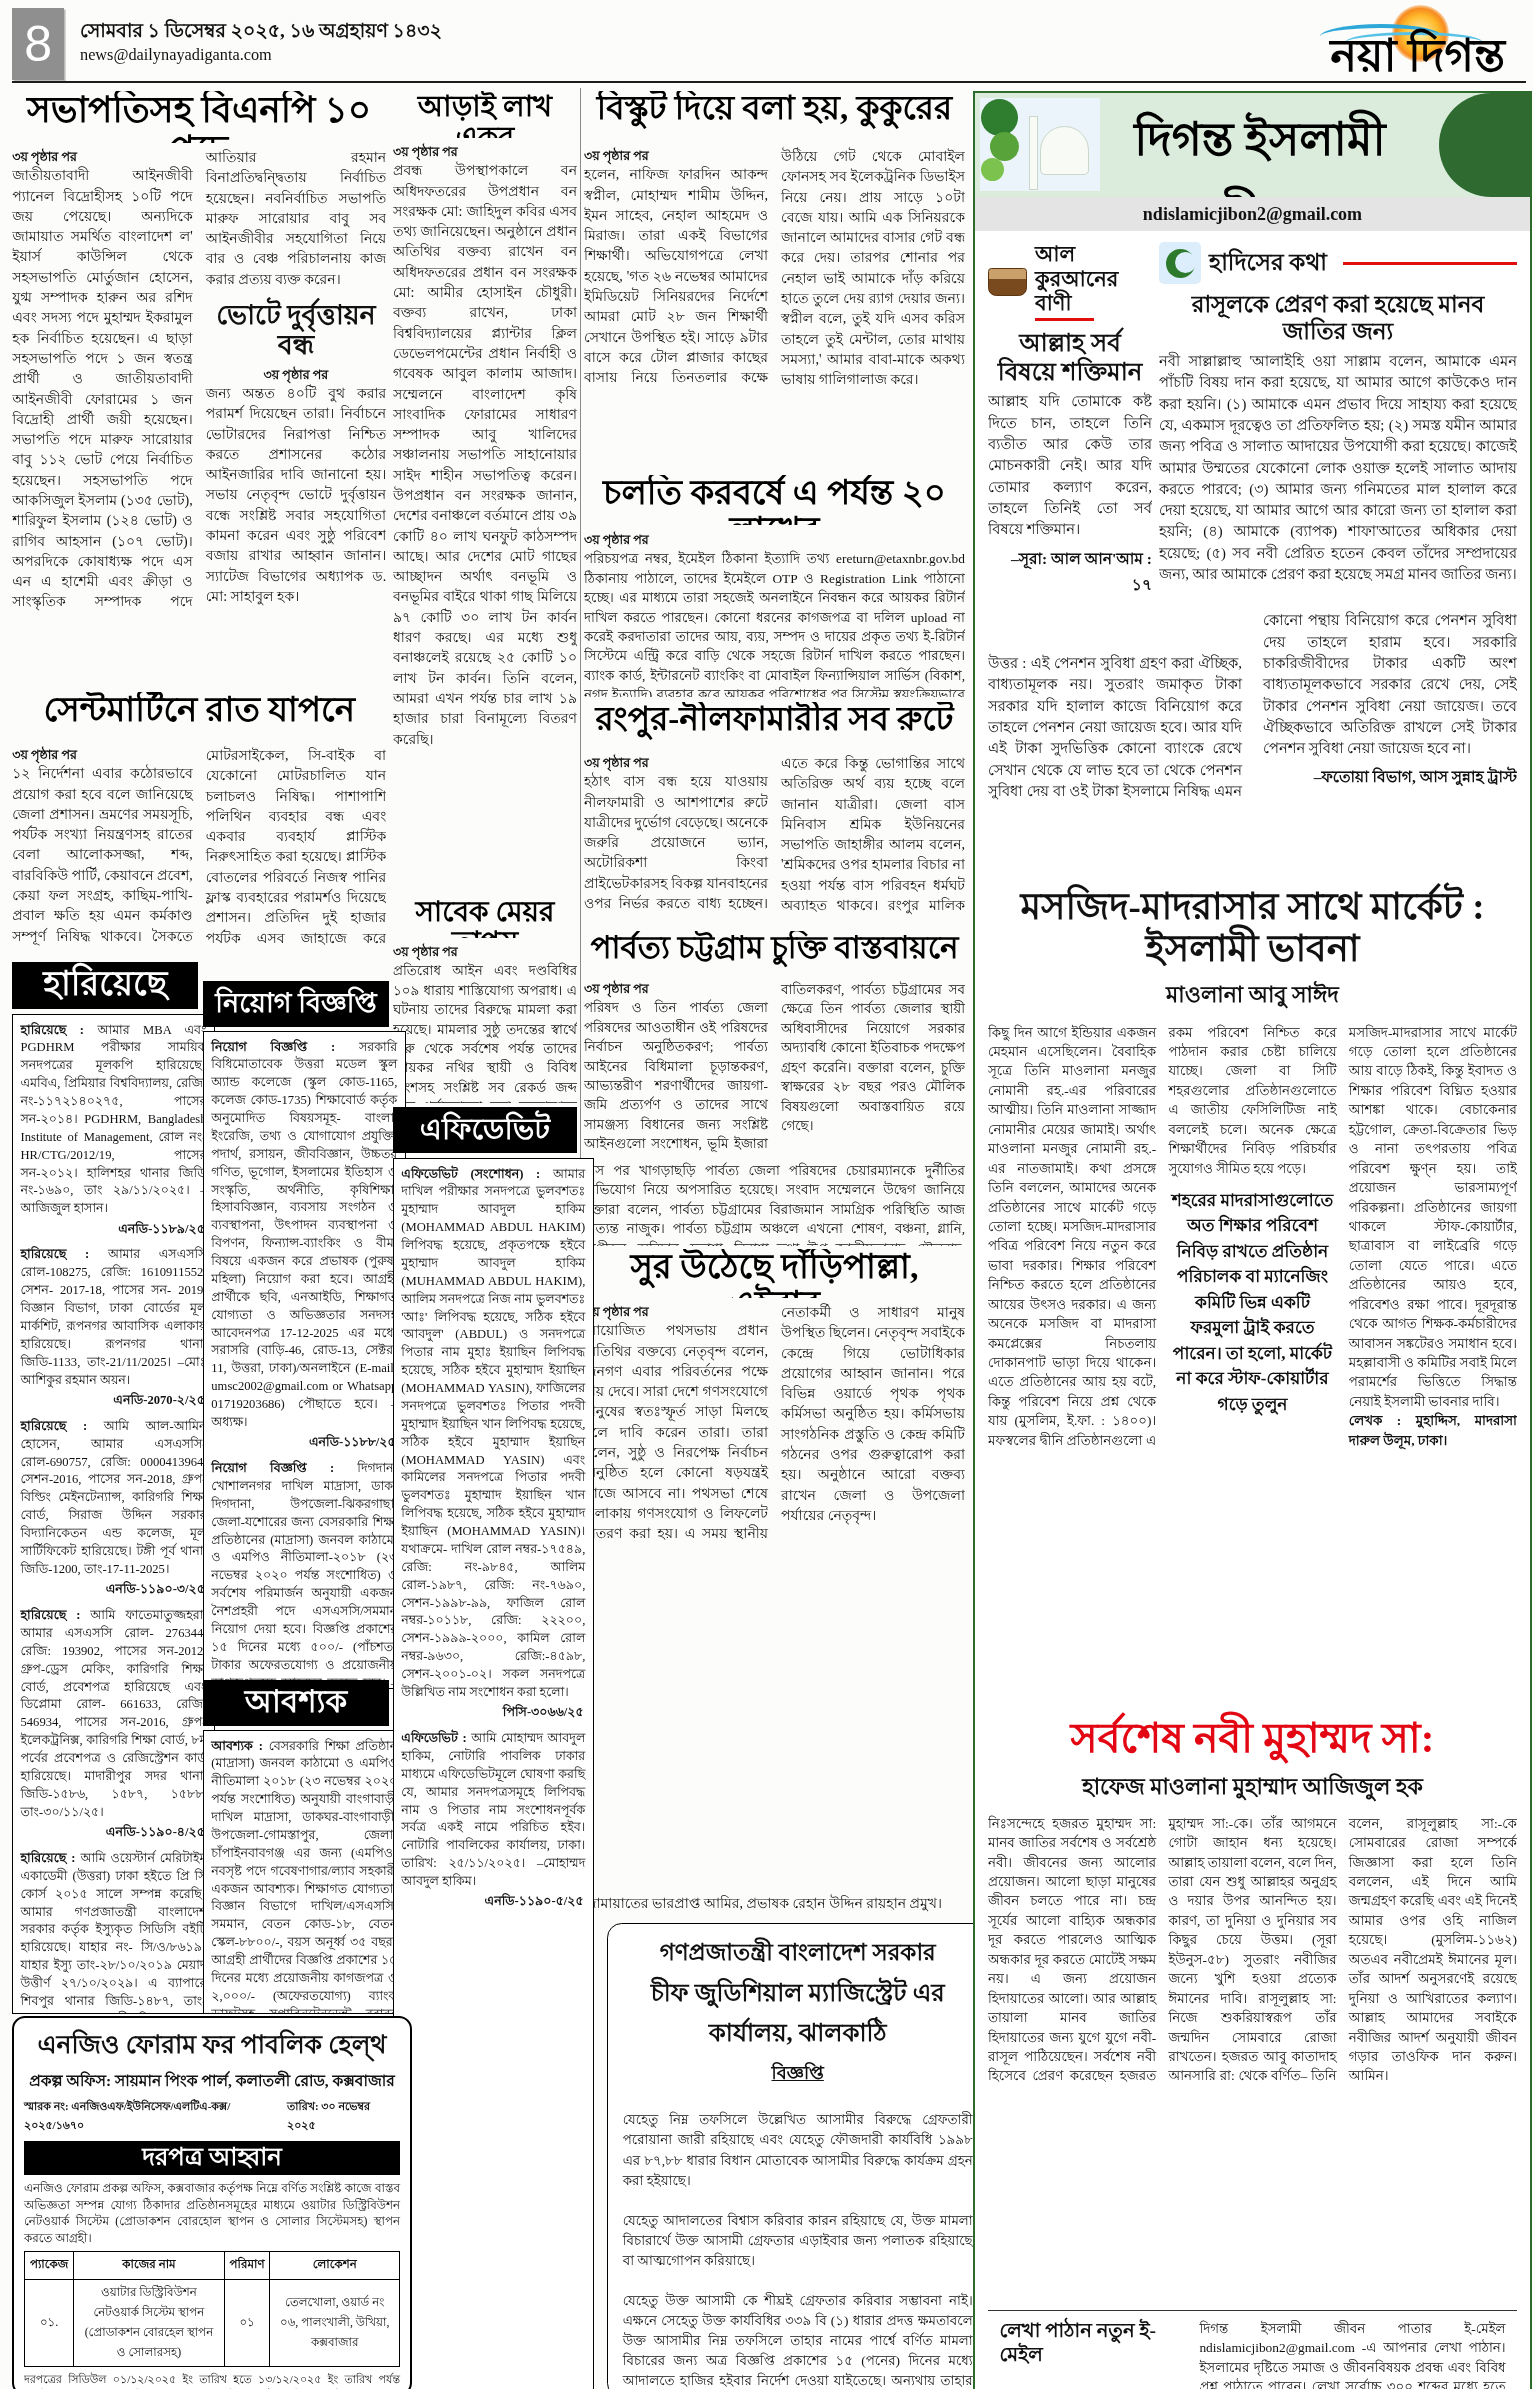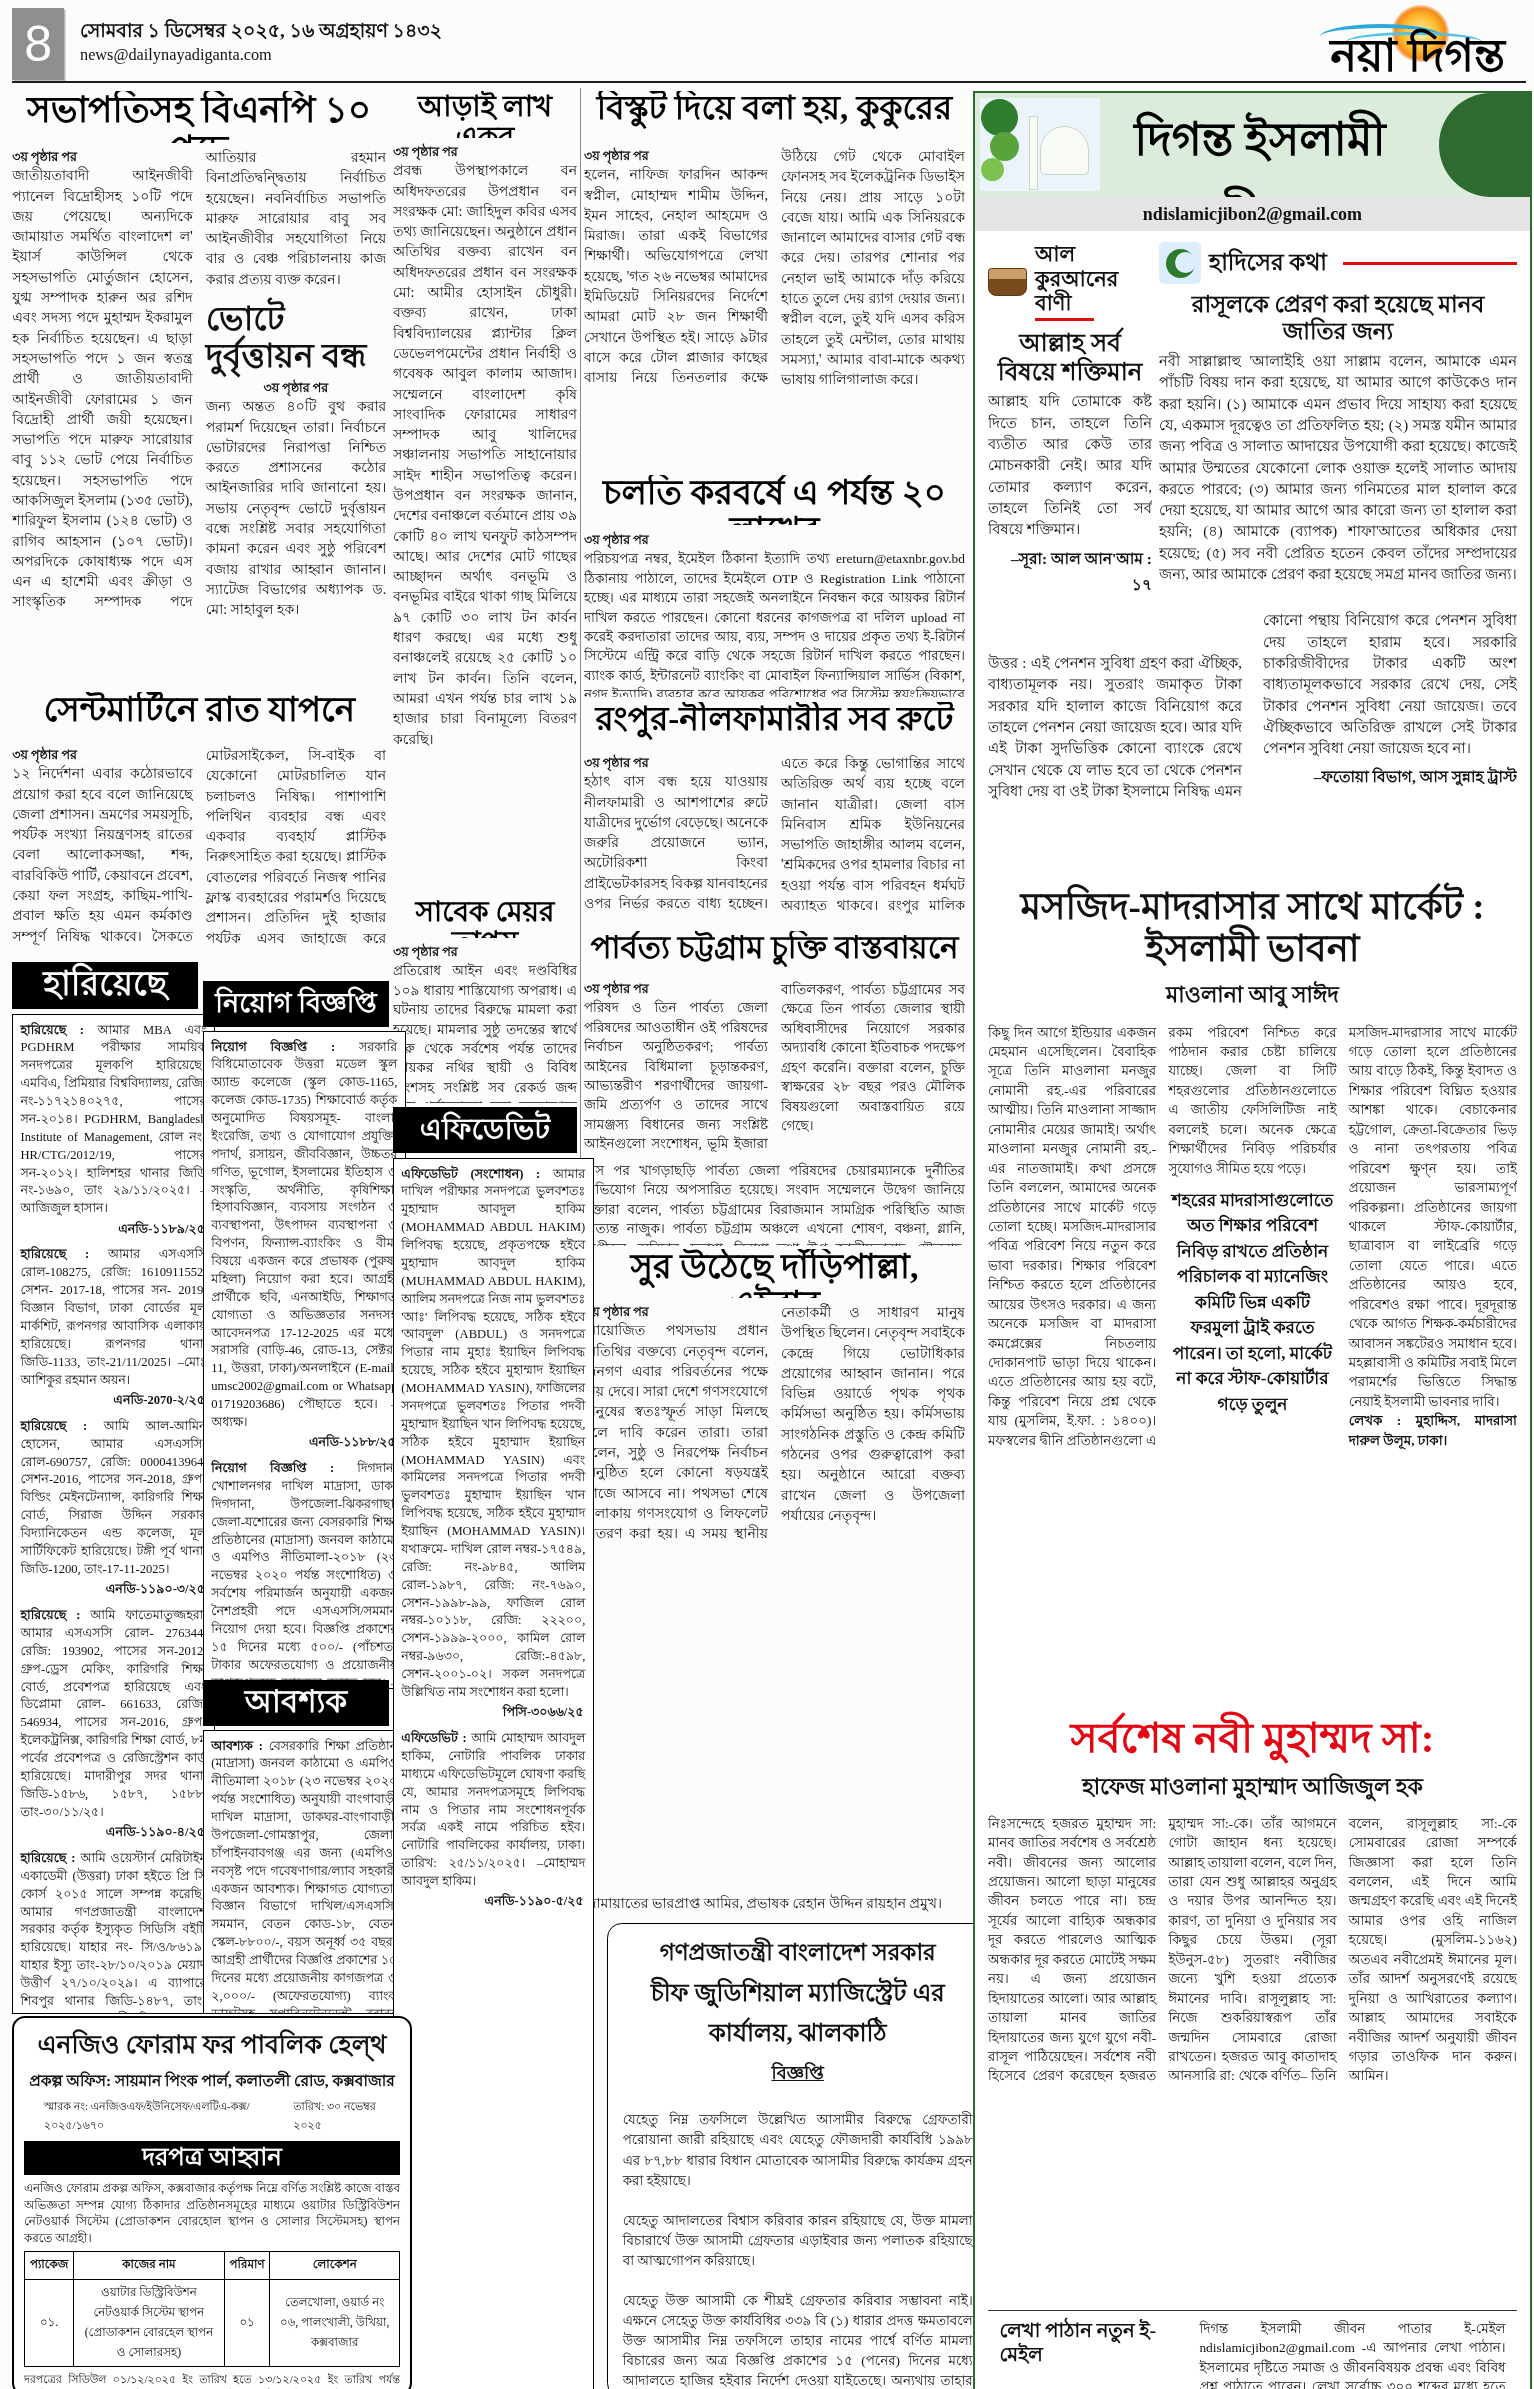--- a/index.html
+++ b/index.html
@@ -67,26 +67,26 @@
   .court{border:1.6px solid #000;border-radius:14.7px;padding:9.8px 14.7px;background:#fff;overflow:hidden;}
   .c-t1{font-size:23px;font-weight:bold;text-align:center;}
   .c-t2{font-size:24.4px;font-weight:bold;text-align:center;margin-top:1.6px;}
   .c-sub{font-size:18px;font-weight:bold;text-align:center;text-decoration:underline;margin:4.9px 0;}
   .c-p{font-size:13.4px;text-align:justify;line-height:1.5;margin:20px 0;}
   table{border-collapse:collapse;width:100%;}
   .court td,.court th,.ngo td,.ngo th{border:1.6px solid #000;padding:3.3px 4.9px;}
   .ngo{border:2.4px solid #000;border-radius:13px;padding:6.5px 9.8px;background:#fff;overflow:hidden;}
   .n-t{font-size:25px;font-weight:bold;text-align:center;}
   .n-a{font-size:15.5px;font-weight:bold;text-align:center;margin-top:1.6px;}
-  .n-m{display:flex;justify-content:space-between;font-size:11px;font-weight:normal;margin-top:3.3px;margin-left:20px;}
+  .n-m{display:flex;justify-content:space-between;font-size:11px;font-weight:bold;margin-top:3.3px;}
   .n-banner{height:34px;background:#000;color:#fff;font-size:24.4px;font-weight:bold;display:flex;align-items:center;justify-content:center;margin:4.9px 0;}
   .n-p{font-size:11.8px;text-align:justify;line-height:1.4;}
   .ngo table{font-size:11.8px;margin:4.9px 0;border-radius:9px;}
   .ngo th{text-align:center;font-weight:bold;}
-  .subhead-inline{font-weight:bold;text-align:left;font-size:33px;line-height:1.1;margin:11.4px 0 4.9px;break-inside:avoid;}
+  .subhead-inline{font-weight:bold;text-align:center;font-size:27px;line-height:1.1;margin:11.4px 0 4.9px;break-inside:avoid;}
 </style>
 </head>
 <body>
 
 <div class="page">
 
   <div class="abs pagenum">8</div>
   <div class="abs dateline">
     <div>সোমবার ১ ডিসেম্বর ২০২৫, ১৬ অগ্রহায়ণ ১৪৩২</div>
     <div class="mail">news@dailynayadiganta.com</div>

